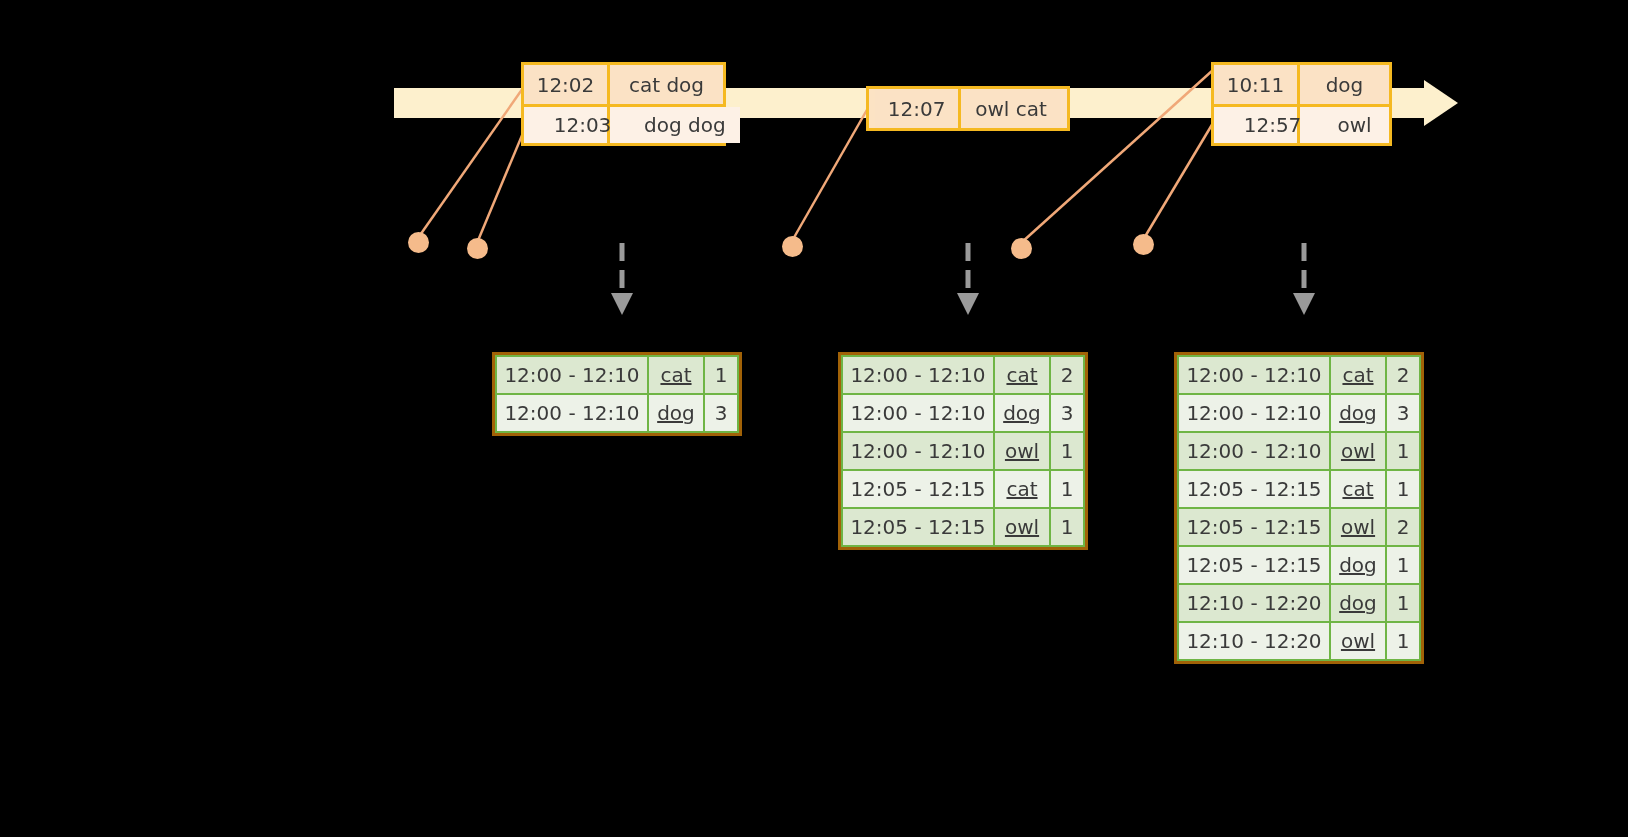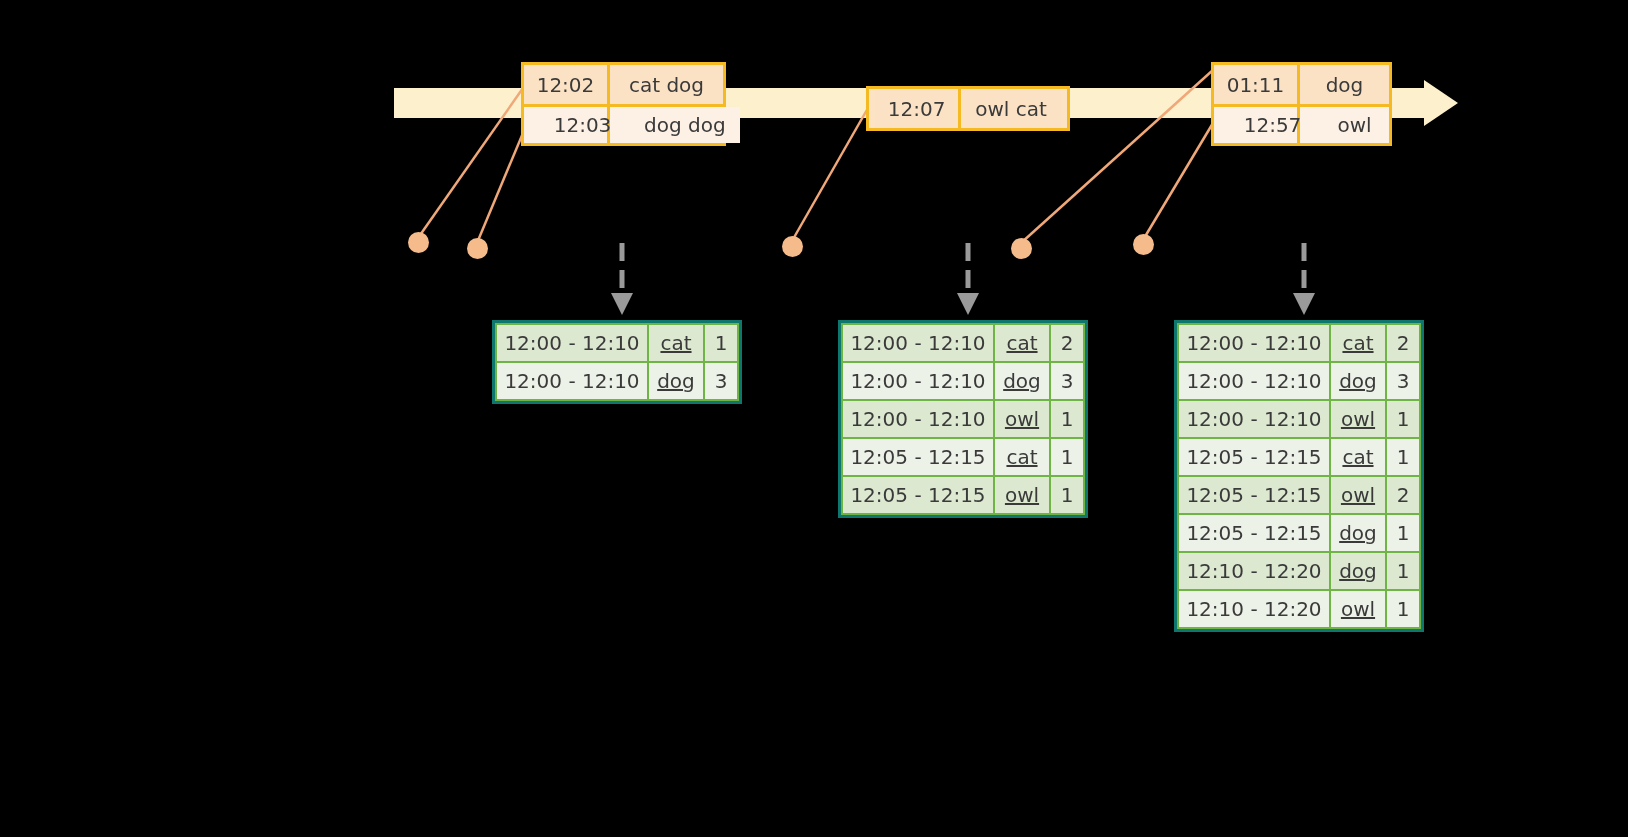--- a/index.html
+++ b/index.html
@@ -85,24 +85,25 @@
     width: 1628px; height: 837px;
     pointer-events: none;
   }
 
   
   .down-arrow { position: absolute; width: 26px; height: 75px; }
 
   
   .result-table {
     position: absolute;
-    border: 4px solid #0f766e;
+    border: 4px solid #a16207;
     display: flex;
     flex-direction: column;
     background: #6FB545;
+    margin-top: 32px;
   }
   .rt-row {
     display: flex;
     height: 38px;
     background: #DCE8D0;
   }
   .rt-row.light { background: #EDF2E8; }
   .rt-win, .rt-word, .rt-count {
     display: flex; align-items: center; justify-content: center;
     font-size: 20px;
@@ -147,21 +148,21 @@
 
   <div class="event-box" id="event-box-2">
     <div class="event-row">
       <div class="event-time">12:07</div>
       <div class="event-words">owl cat</div>
     </div>
   </div>
 
   <div class="event-box" id="event-box-3">
     <div class="event-row">
-      <div class="event-time">01:11</div>
+      <div class="event-time">10:11</div>
       <div class="event-words">dog</div>
     </div>
     <div class="event-row alt">
       <div class="event-time">12:57</div>
       <div class="event-words">owl</div>
     </div>
   </div>
 
   <div class="connector-dot" style="left:408px; top:232px;"></div>
   <div class="connector-dot" style="left:467px; top:238px;"></div>

